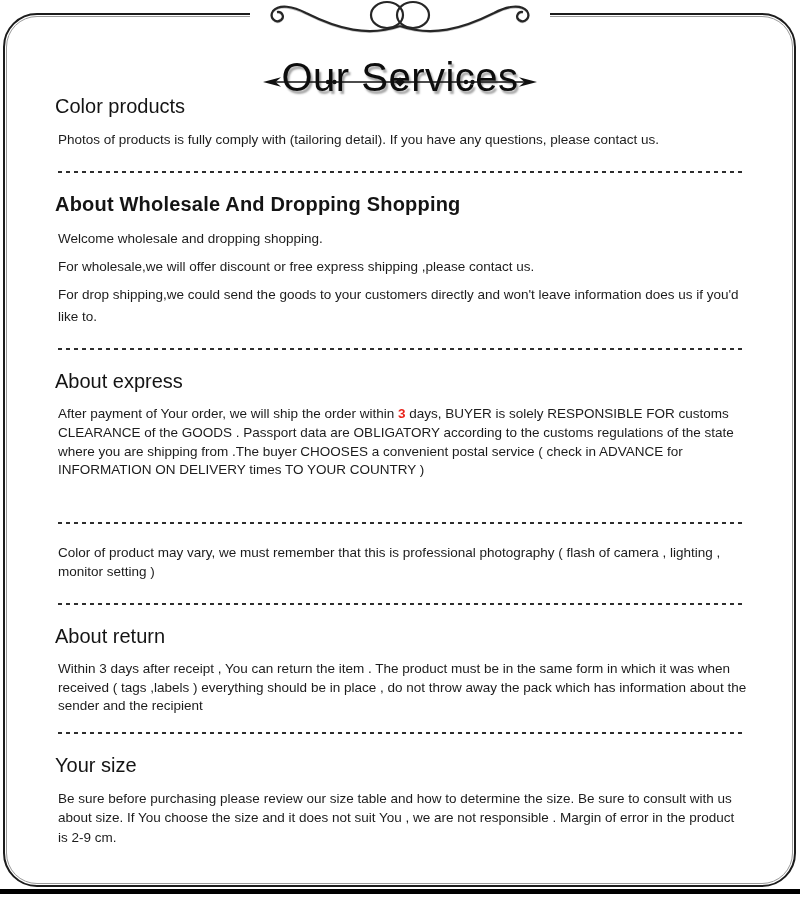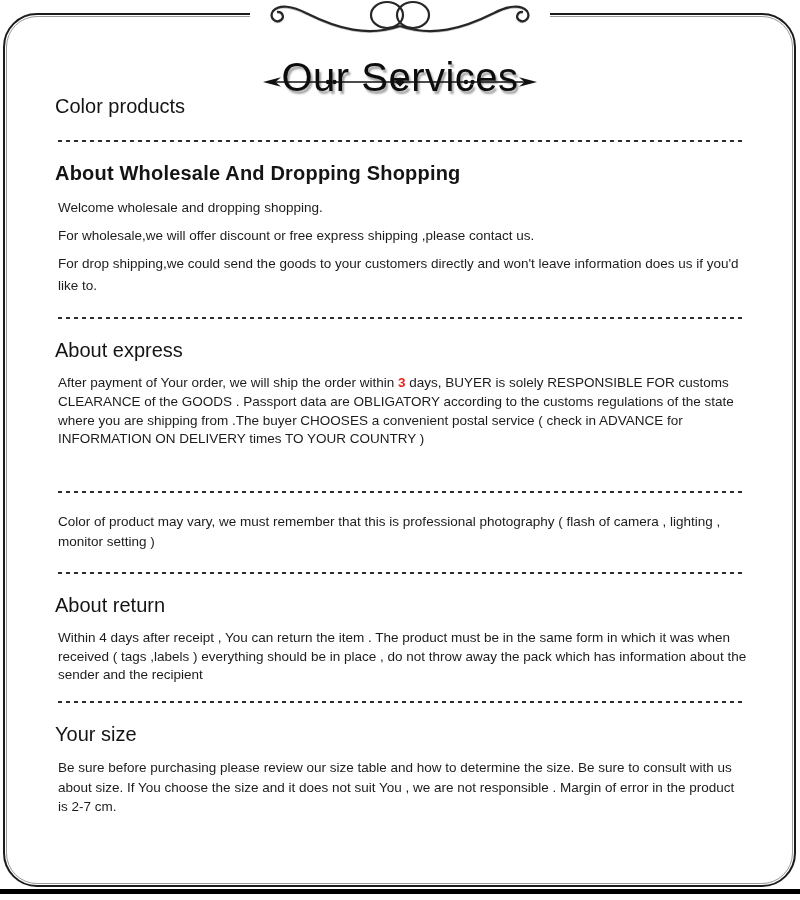--- a/index.html
+++ b/index.html
@@ -93,20 +93,21 @@
     <circle cx="204" cy="7" r="2.2" fill="#111"></circle>
     <circle cx="210.5" cy="7" r="2.2" fill="#111"></circle>
     <path d="M138,2.2 L142.8,7 L138,11.8 L133.2,7 Z" fill="#111"></path>
   </svg>
 </div>
 
 <div class="content">
 
   <div class="sec sec-products">
     <h2>Color products</h2>
+    <p>Photos of products is fully comply with (tailoring detail). If you have any questions, please contact us.</p>
   </div>
   <div class="dashes"></div>
 
   <div class="sec sec-wholesale">
     <h2 class="bold">About Wholesale And Dropping Shopping</h2>
     <p>Welcome wholesale and dropping shopping.</p>
     <p>For wholesale,we will offer discount or free express shipping ,please contact us.</p>
     <p>For drop shipping,we could send the goods to your customers directly and won't leave information does us if you'd like to.</p>
   </div>
   <div class="dashes"></div>
@@ -117,22 +118,22 @@
   </div>
   <div class="dashes"></div>
 
   <div class="sec sec-color">
     <p>Color of product may vary, we must remember that this is professional photography ( flash of camera , lighting , monitor setting )</p>
   </div>
   <div class="dashes"></div>
 
   <div class="sec sec-return">
     <h2>About return</h2>
-    <p>Within 4 days after receipt , You can return the item . The product must be in the same form in which it was when received ( tags ,labels ) everything should be in place , do not throw away the pack which has information about the sender and the recipient</p>
+    <p>Within 3 days after receipt , You can return the item . The product must be in the same form in which it was when received ( tags ,labels ) everything should be in place , do not throw away the pack which has information about the sender and the recipient</p>
   </div>
   <div class="dashes tight"></div>
 
   <div class="sec sec-size">
     <h2>Your size</h2>
-    <p>Be sure before purchasing  please review our size table and how to determine the size. Be sure to consult with us about size. If You choose the size and it does not suit You , we are not responsible . Margin of error in the product is 2-7 cm.</p>
+    <p>Be sure before purchasing  please review our size table and how to determine the size. Be sure to consult with us about size. If You choose the size and it does not suit You , we are not responsible . Margin of error in the product is 2-9 cm.</p>
   </div>
 
 </div>
 
 </body></html>

